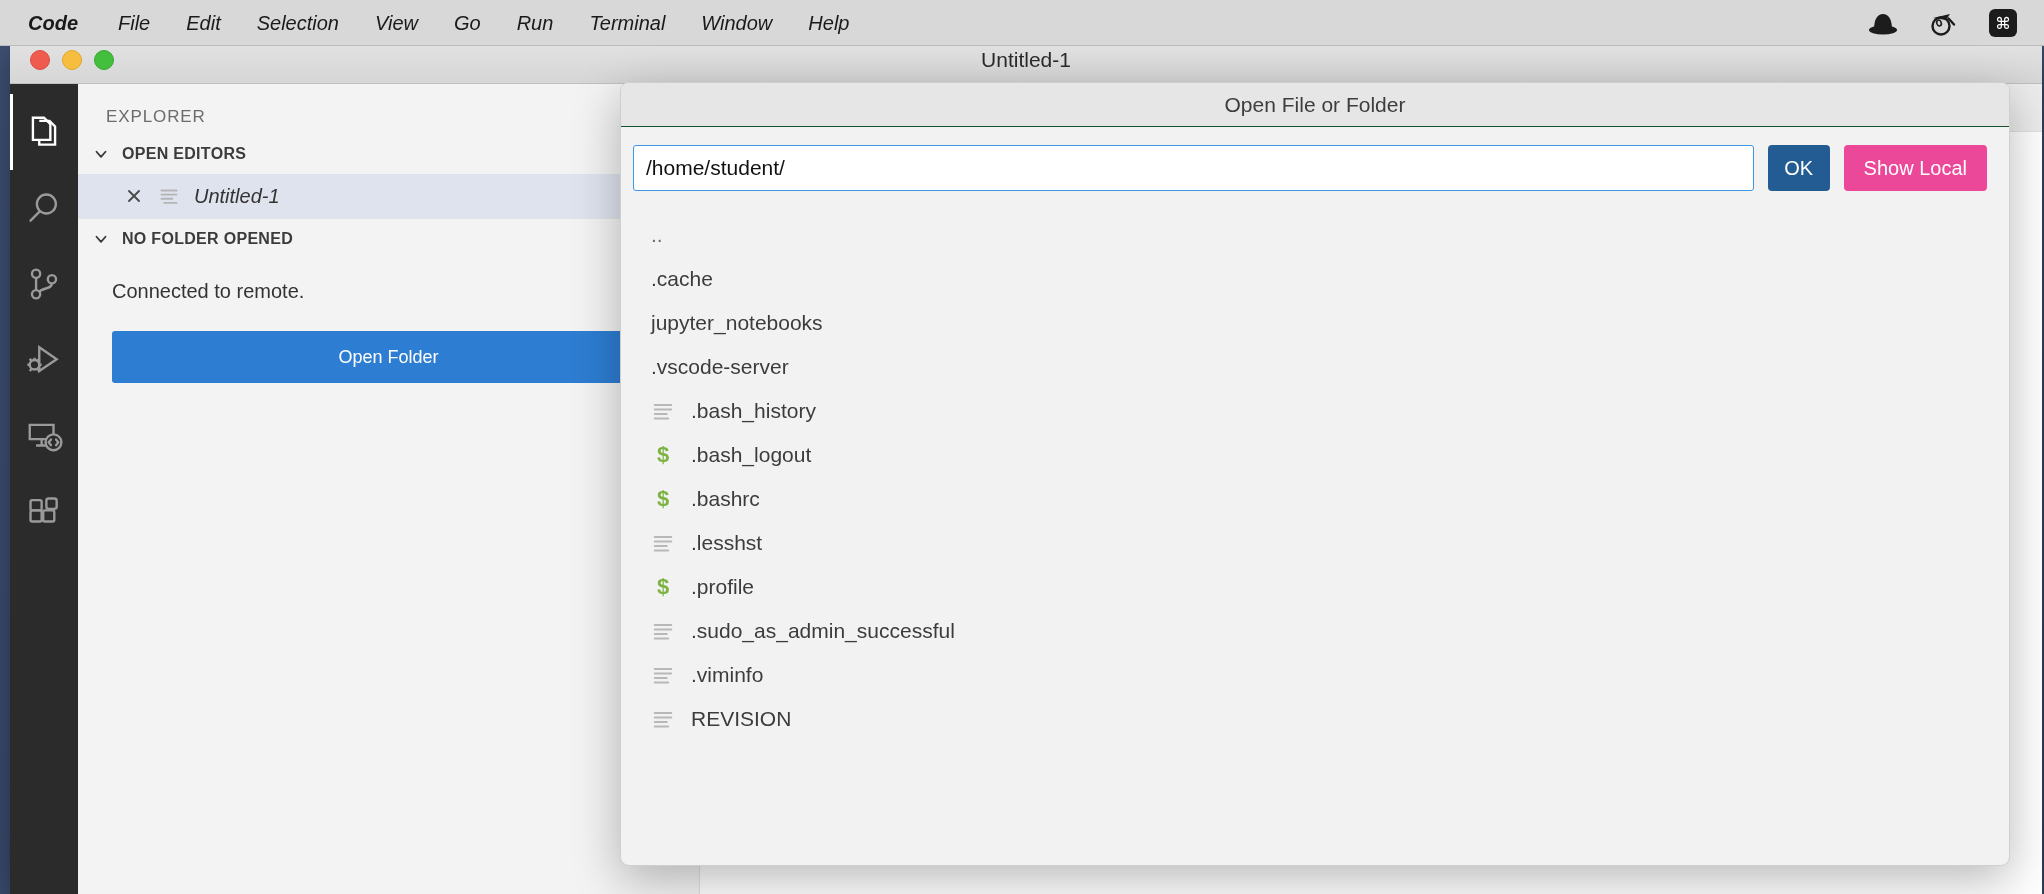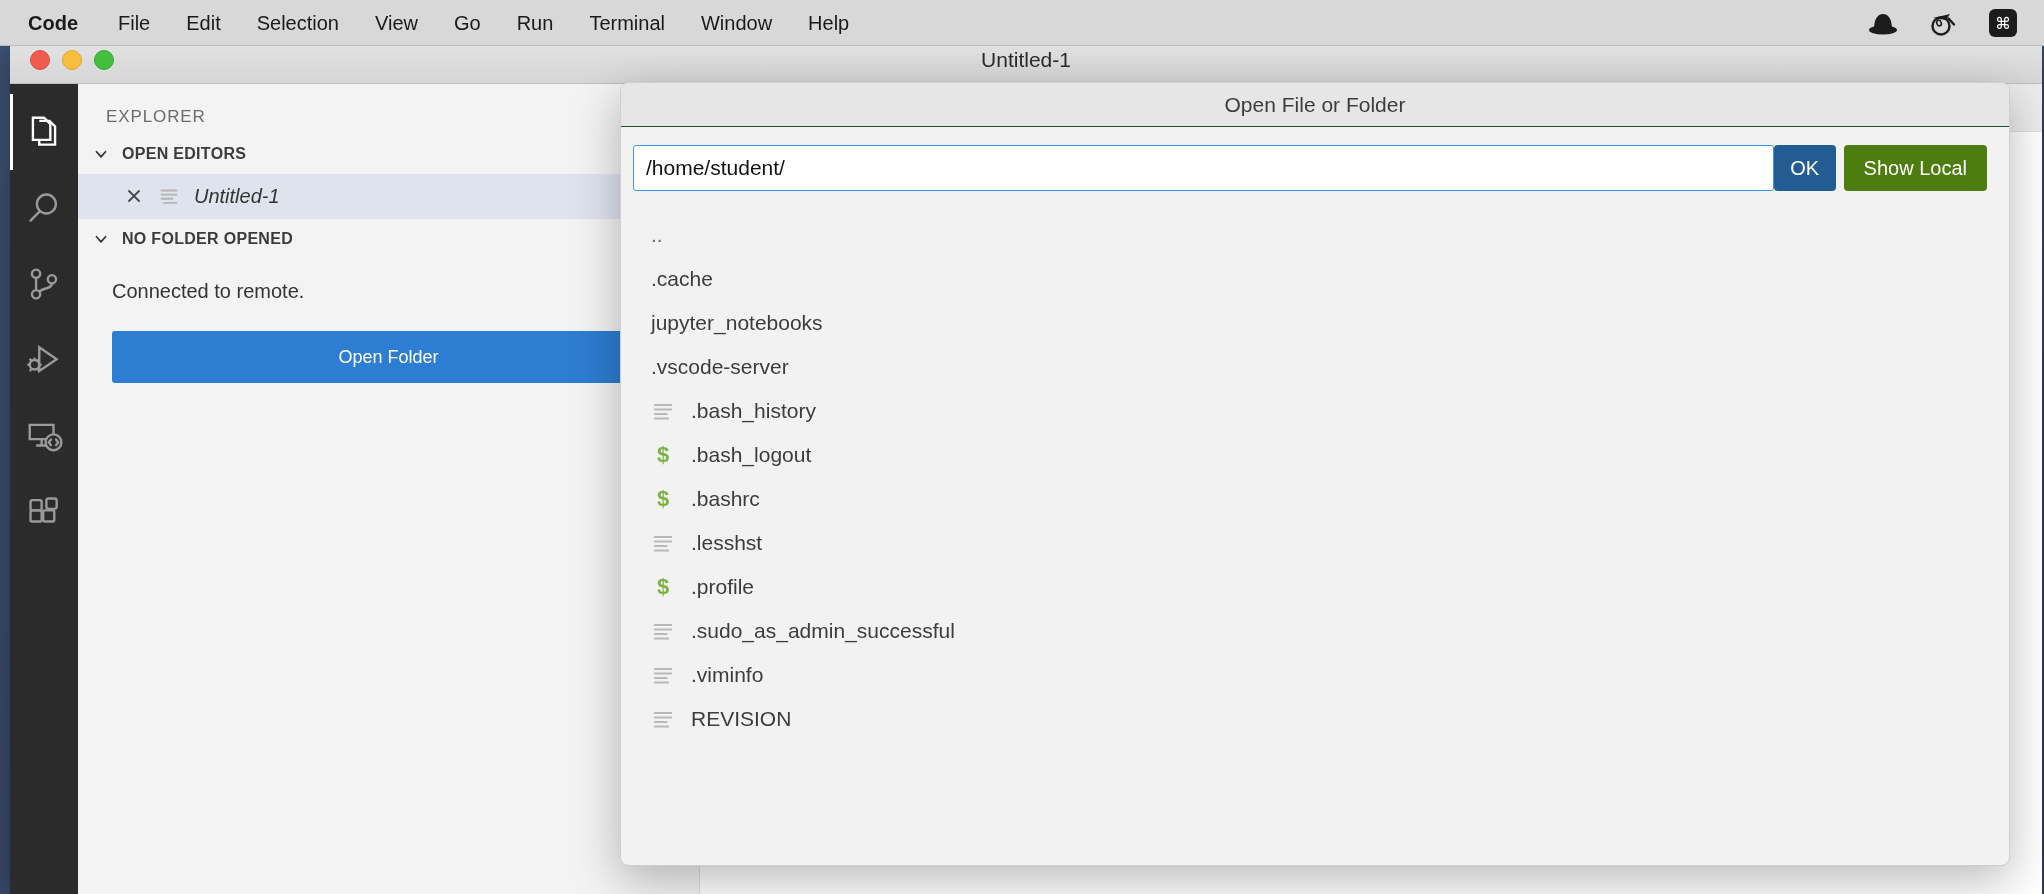--- a/index.html
+++ b/index.html
@@ -18,20 +18,21 @@
     background: linear-gradient(160deg, #41557a 0%, #3a4d70 60%, #36486a 100%);
   }
 
   
   .menubar {
     position: absolute; top: 0; left: 0; right: 0; height: 46px;
     background: #d8d8d8;
     display: flex; align-items: center;
     border-bottom: 1px solid #bcbcbc;
     z-index: 40;
+    font-style: italic;
   }
   .menubar-left { display: flex; align-items: center; padding-left: 28px; gap: 0; }
   .menu-item {
     font-size: 20px; color: #1a1a1a; padding: 0 18px;
     line-height: 46px; white-space: nowrap; cursor: default;
   }
   .menu-item.app-name { font-weight: bold; padding-left: 0; padding-right: 22px; }
   .menubar-right {
     margin-left: auto; display: flex; align-items: center;
     gap: 30px; padding-right: 26px;
@@ -147,39 +148,39 @@
     display: flex; flex-direction: column;
     overflow: hidden;
   }
   .dialog-header {
     height: 44px; background: #e6e6e6;
     border-bottom: 1px solid #14532d;
     display: flex; align-items: center; justify-content: center;
     font-size: 21px; color: #3d3d3d;
   }
   .dialog-inputrow {
-    display: flex; align-items: center; 
+    display: flex; align-items: center; gap: 14px;
     padding: 18px 22px 16px 12px;
   }
   .path-input {
     flex: 1; height: 46px; border: 1.5px solid #3d96e6;
     border-radius: 3px; background: #fff;
     font-size: 21px; padding: 0 12px; color: #111;
     font-family: "Liberation Sans", sans-serif;
     outline: none;
   }
   .btn {
     height: 46px; border: none; border-radius: 4px;
     color: #fff; font-size: 20px; cursor: pointer;
     font-family: "Liberation Sans", sans-serif;
     display: flex; align-items: center; justify-content: center;
     white-space: nowrap;
   }
   .btn-ok { width: 62px; background: #225c93; }
-  .btn-showlocal { padding: 12px 20px; background: #4d7c0f; margin-left: 8px; }
+  .btn-showlocal { padding: 12px 20px; background: #ec4899; }
 
   .filelist { flex: 1; overflow: hidden; padding: 6px 0 0 0; }
   .file-row {
     height: 44px; display: flex; align-items: center;
     padding-left: 30px; gap: 16px; cursor: pointer;
   }
   .file-row .fi { width: 24px; height: 24px; flex: 0 0 24px; display: flex; align-items: center; justify-content: center; }
   .file-row.dir { padding-left: 30px; }
   .file-name { font-size: 21px; color: #3c3c3c; }
   .file-name.dim { color: #6d6d6d; }

